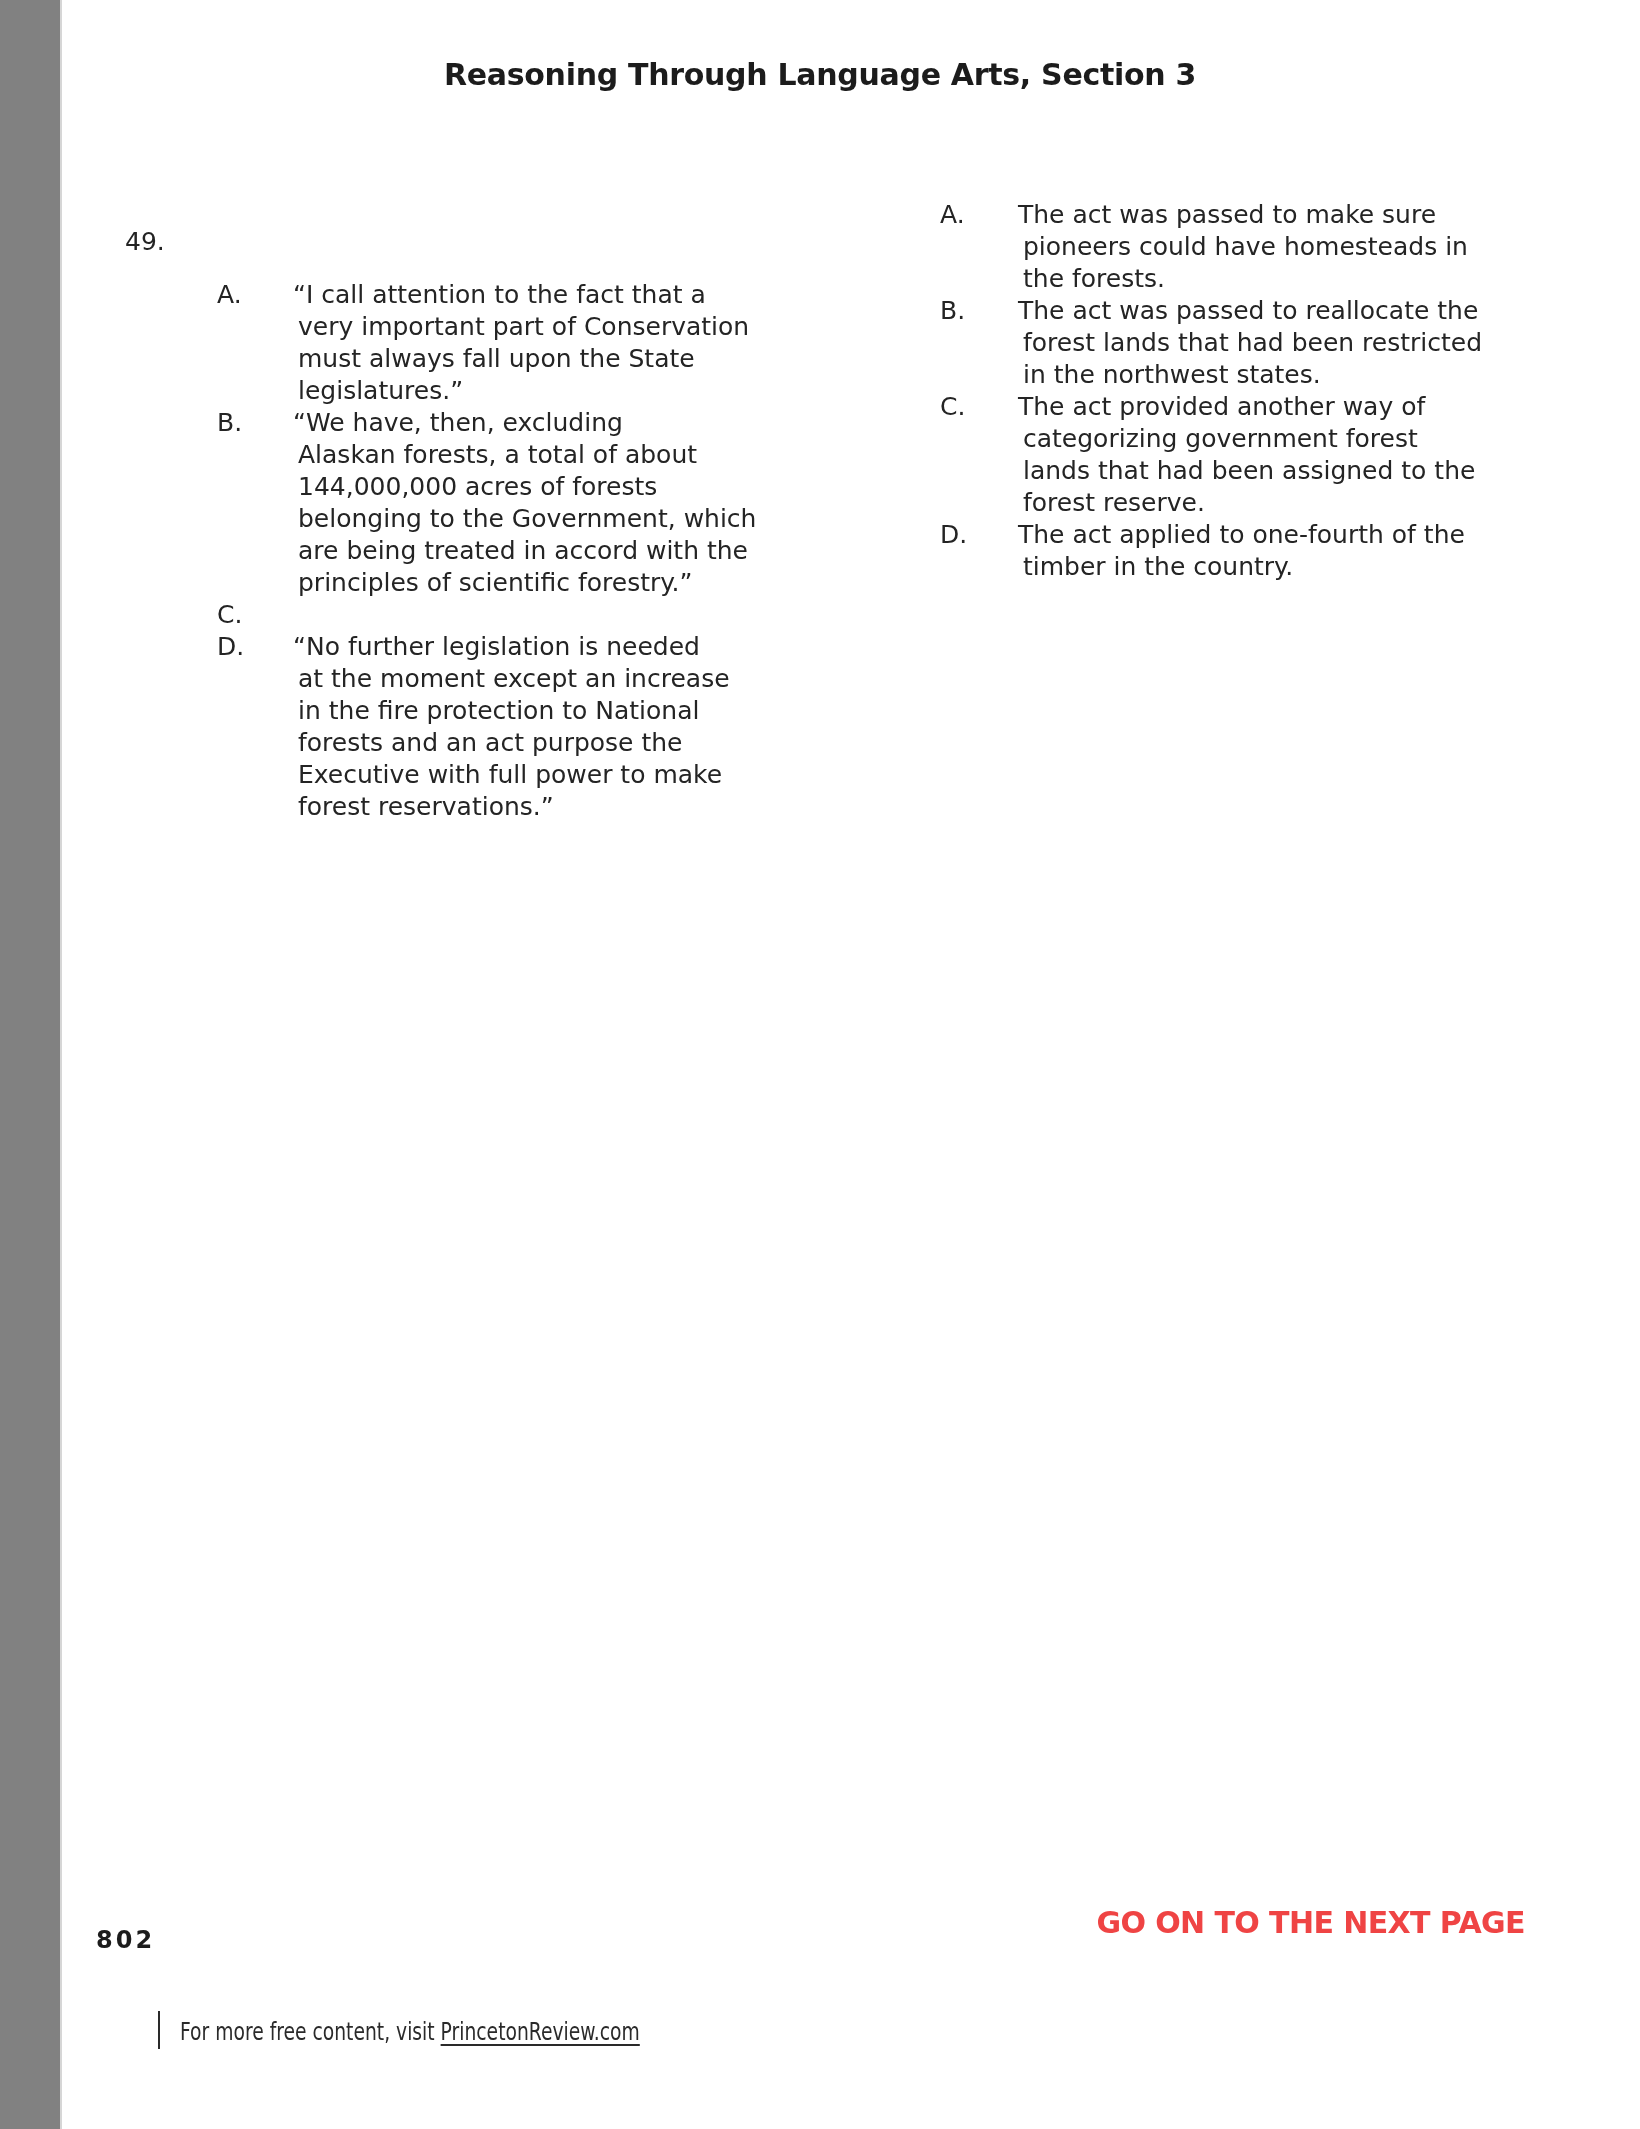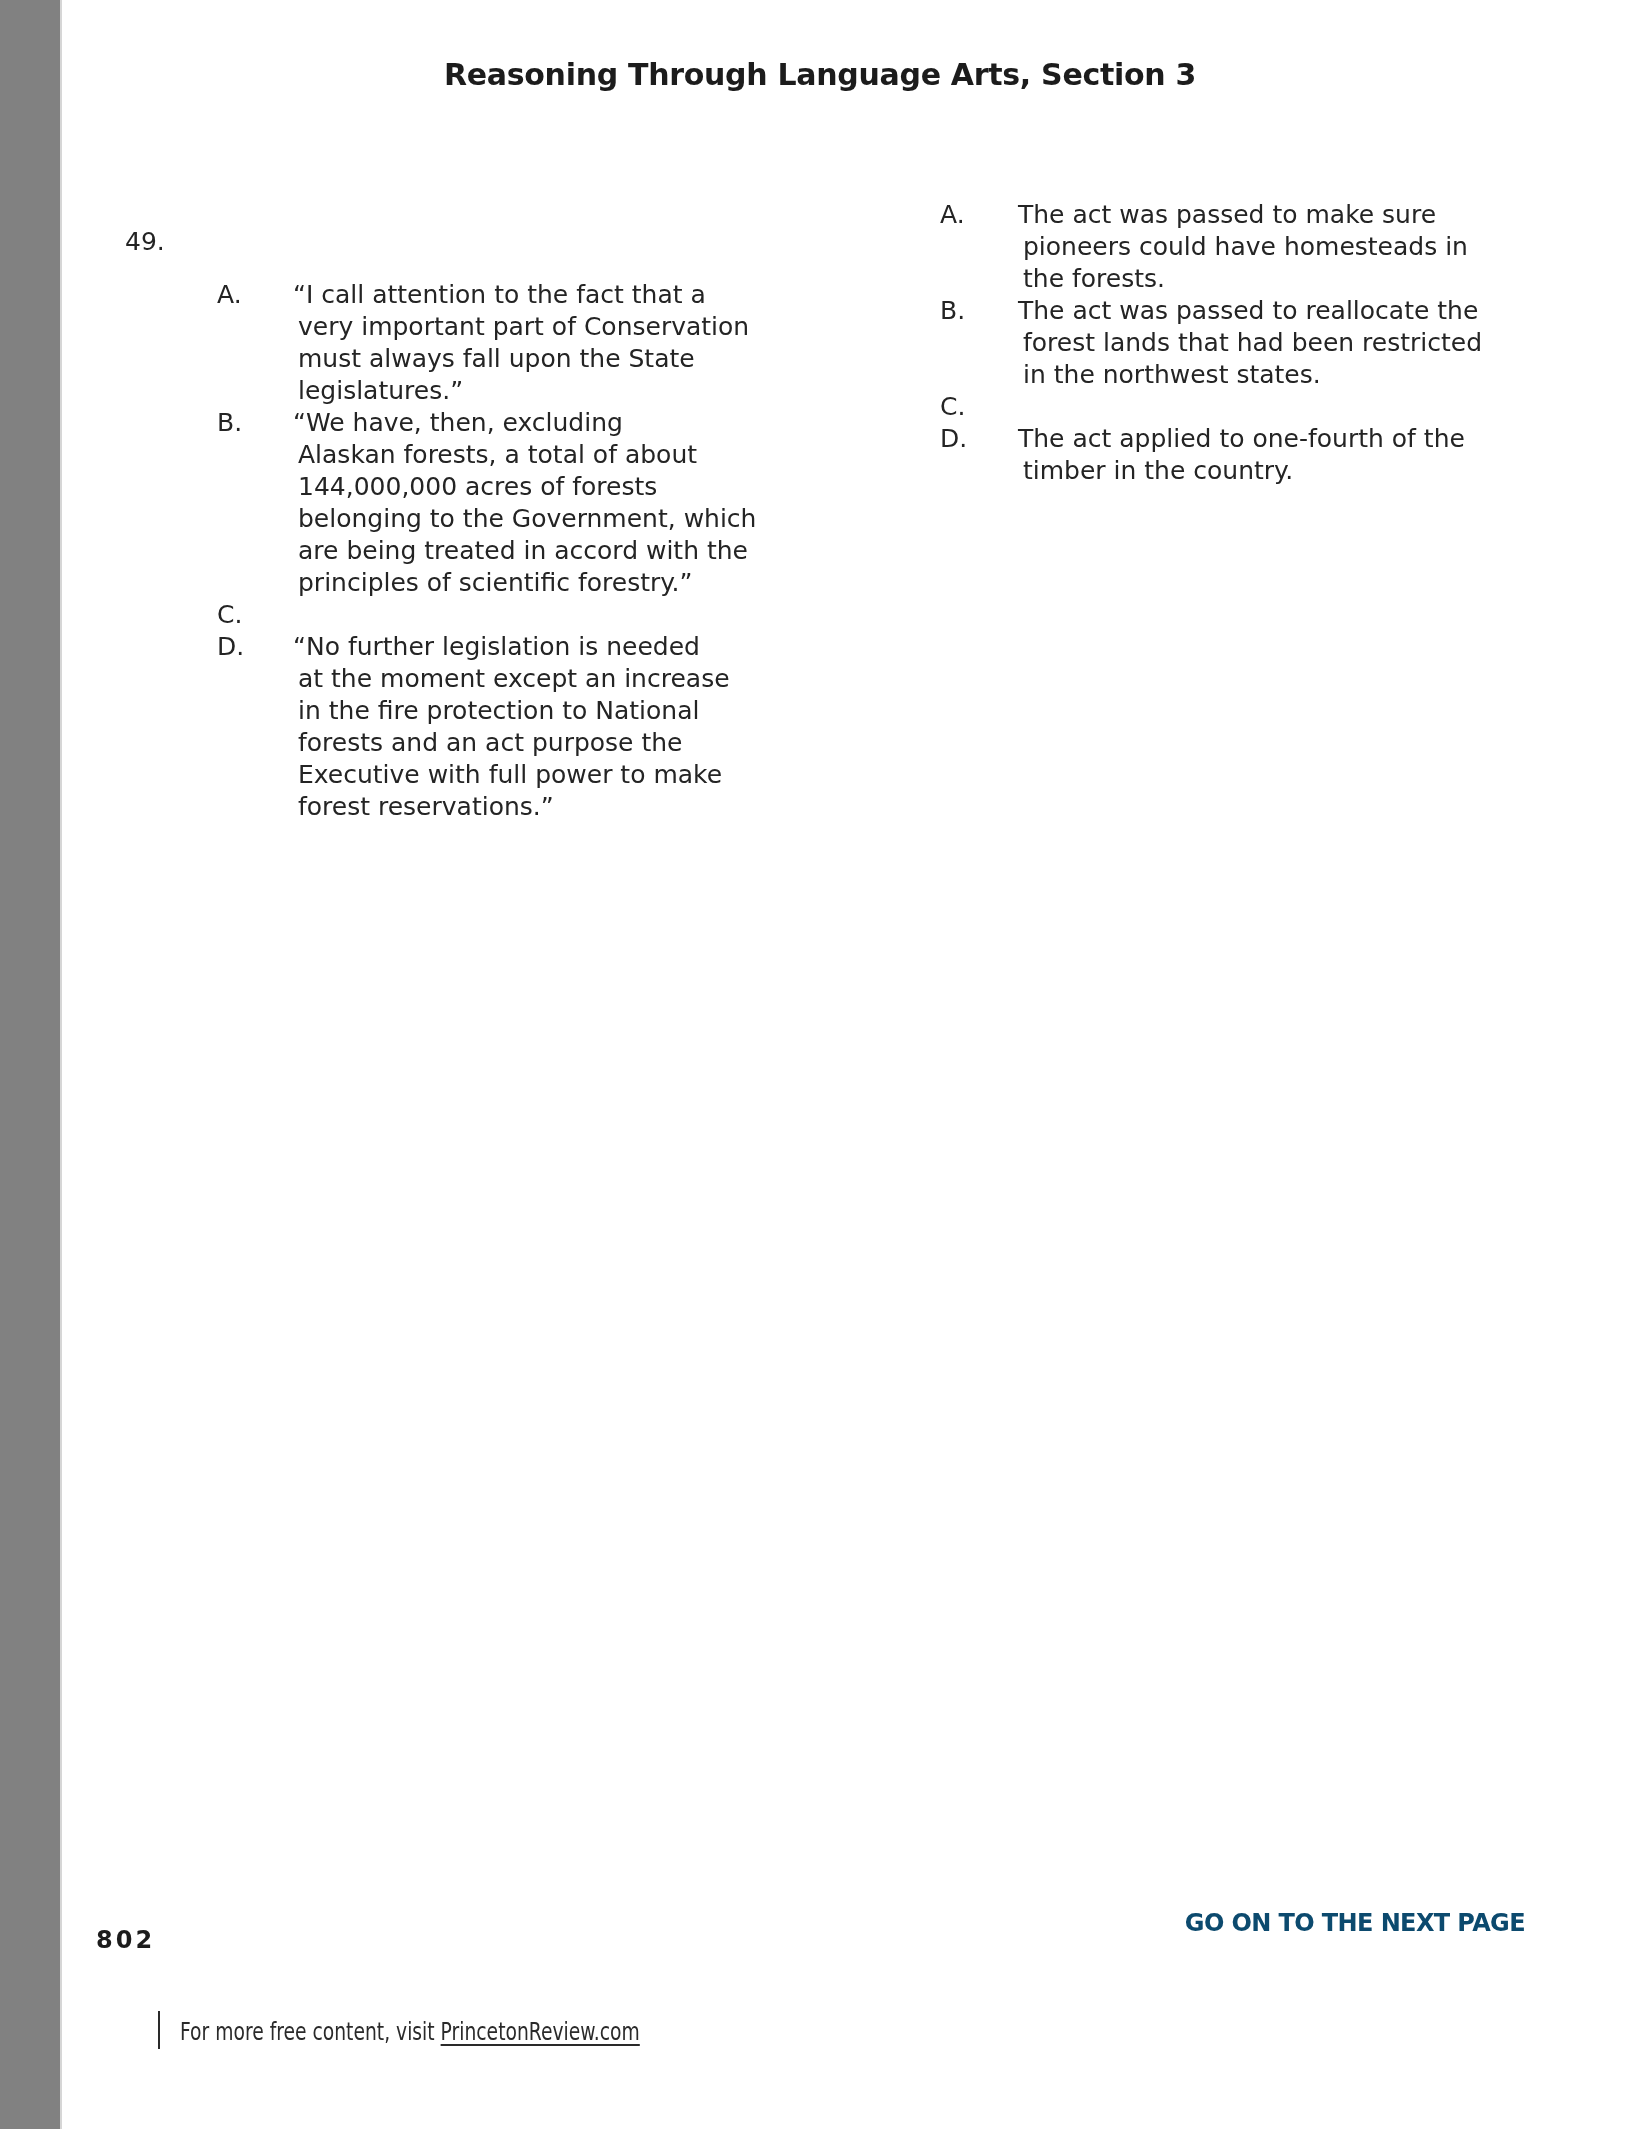--- a/index.html
+++ b/index.html
@@ -47,23 +47,23 @@
   .q49 .options { margin-left: 92px; }
   .q50 .options { margin-left: 90px; }
   .option { display: flex; }
   .opt-letter { flex: 0 0 auto; }
   .q49 .opt-letter { width: 76px; }
   .q50 .opt-letter { width: 78px; }
   .opt-text { white-space: pre; padding-left: 5px; text-indent: -5px; }
 
   .go-on {
     position: absolute; top: 1905px; right: 115px;
-    font-size: 24px; font-weight: bold; line-height: 36px;
+    font-size: 30px; font-weight: bold; line-height: 36px;
     letter-spacing: -0.6px;
-    color: #0c4a6e;
+    color: #ef4444;
     white-space: nowrap;
   }
 
   .page-num {
     position: absolute; left: 96px; top: 1926px;
     font-size: 24px; font-weight: bold; line-height: 28px;
     letter-spacing: 3px;
     color: #1c1c1c;
   }
   .footer-divider {
@@ -141,20 +141,24 @@
 the forests.</div>
       </div>
       <div class="option">
         <div class="opt-letter">B.</div>
         <div class="opt-text">The act was passed to reallocate the
 forest lands that had been restricted
 in the northwest states.</div>
       </div>
       <div class="option">
         <div class="opt-letter">C.</div>
+        <div class="opt-text">The act provided another way of
+categorizing government forest
+lands that had been assigned to the
+forest reserve.</div>
       </div>
       <div class="option">
         <div class="opt-letter">D.</div>
         <div class="opt-text">The act applied to one-fourth of the
 timber in the country.</div>
       </div>
     </div>
   </section>
 
   <div class="go-on">GO ON TO THE NEXT PAGE</div>

